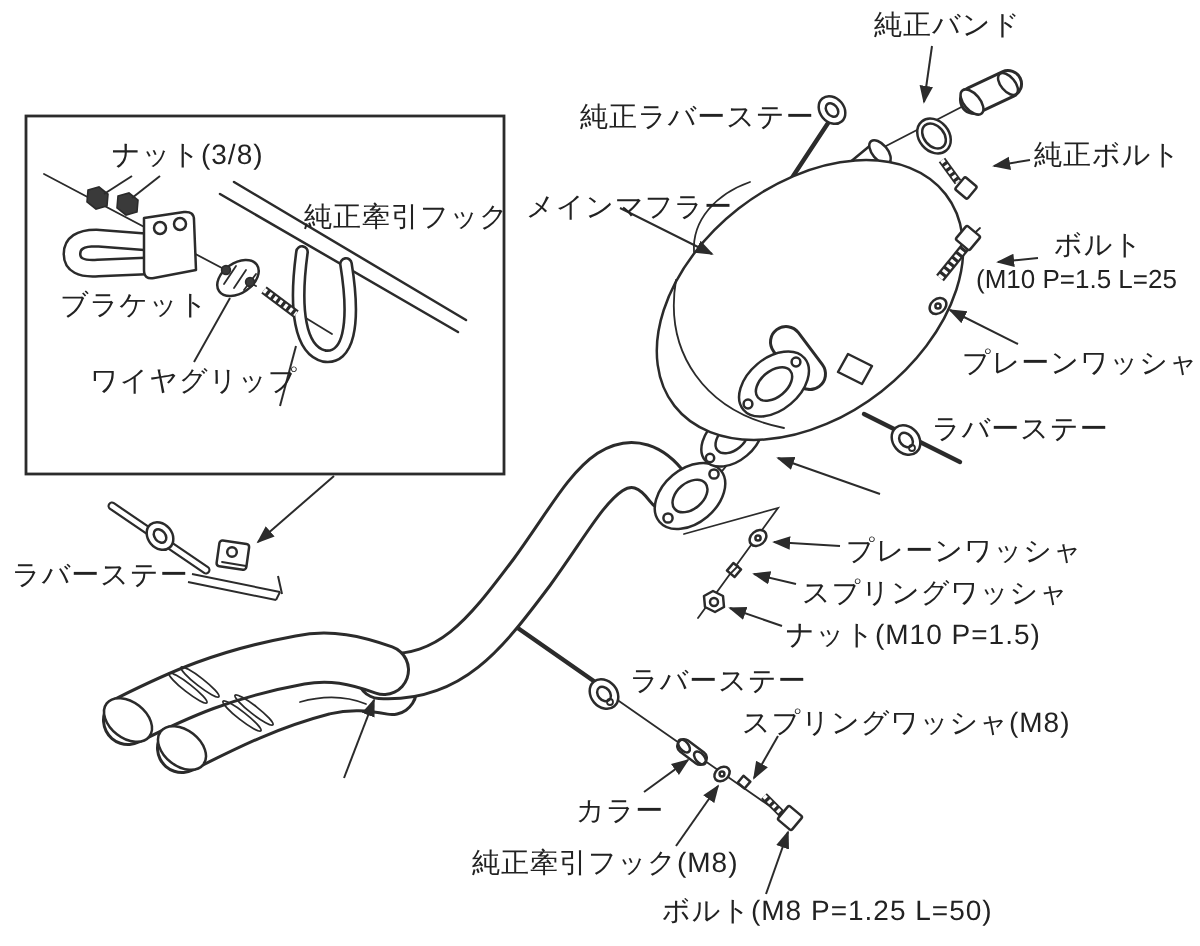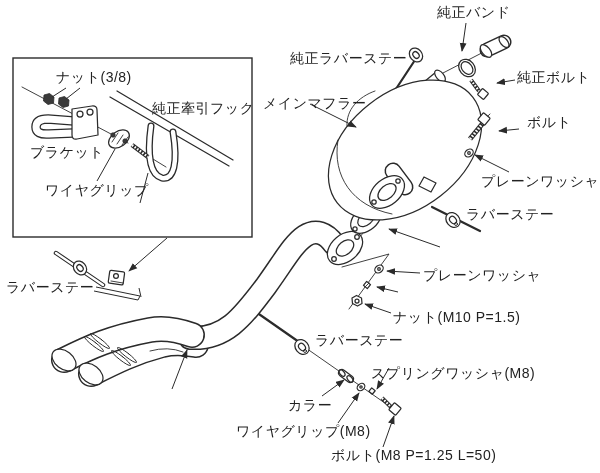--- a/index.html
+++ b/index.html
@@ -210,28 +210,30 @@
     <line class="leader" x1="172" y1="389" x2="187" y2="350"></line>
     <line class="leader" x1="167" y1="238" x2="129" y2="271"></line>
   </g>
 </svg>
 
   <div class="lbl" style="left:437px;top:5px">純正バンド</div>
   <div class="lbl" style="left:290px;top:51px">純正ラバーステー</div>
   <div class="lbl" style="left:517px;top:70px">純正ボルト</div>
   <div class="lbl" style="left:263px;top:96px">メインマフラー</div>
   <div class="lbl" style="left:527px;top:115px">ボルト</div>
+  <div class="lbl spec" style="left:488px;top:133px">(M10 P=1.5 L=25</div>
   <div class="lbl" style="left:481px;top:174px">プレーンワッシャ</div>
   <div class="lbl" style="left:466px;top:207px">ラバーステー</div>
   <div class="lbl" style="left:423px;top:268px">プレーンワッシャ</div>
+  <div class="lbl" style="left:401px;top:289px">スプリングワッシャ</div>
   <div class="lbl" style="left:393px;top:310px">ナット(M10 P=1.5)</div>
   <div class="lbl" style="left:315px;top:333px">ラバーステー</div>
-  <div class="lbl" style="left:371px;top:366px">スプリングワッシャ(M8)</div>
+  <div class="lbl" style="left:371px;top:354px">スプリングワッシャ(M8)</div>
   <div class="lbl" style="left:288px;top:398px">カラー</div>
-  <div class="lbl" style="left:236px;top:424px">ワイヤグリップ(M8)</div>
+  <div class="lbl" style="left:236px;top:424px">純正牽引フック(M8)</div>
   <div class="lbl" style="left:331px;top:448px">ボルト(M8 P=1.25 L=50)</div>
   <div class="lbl" style="left:6px;top:280px">ラバーステー</div>
 
   <div class="lbl" style="left:56px;top:70px">ナット(3/8)</div>
   <div class="lbl" style="left:152px;top:101px">純正牽引フック</div>
   <div class="lbl" style="left:30px;top:145px">ブラケット</div>
   <div class="lbl" style="left:45px;top:183px">ワイヤグリップ</div>
 
 </div>
 

